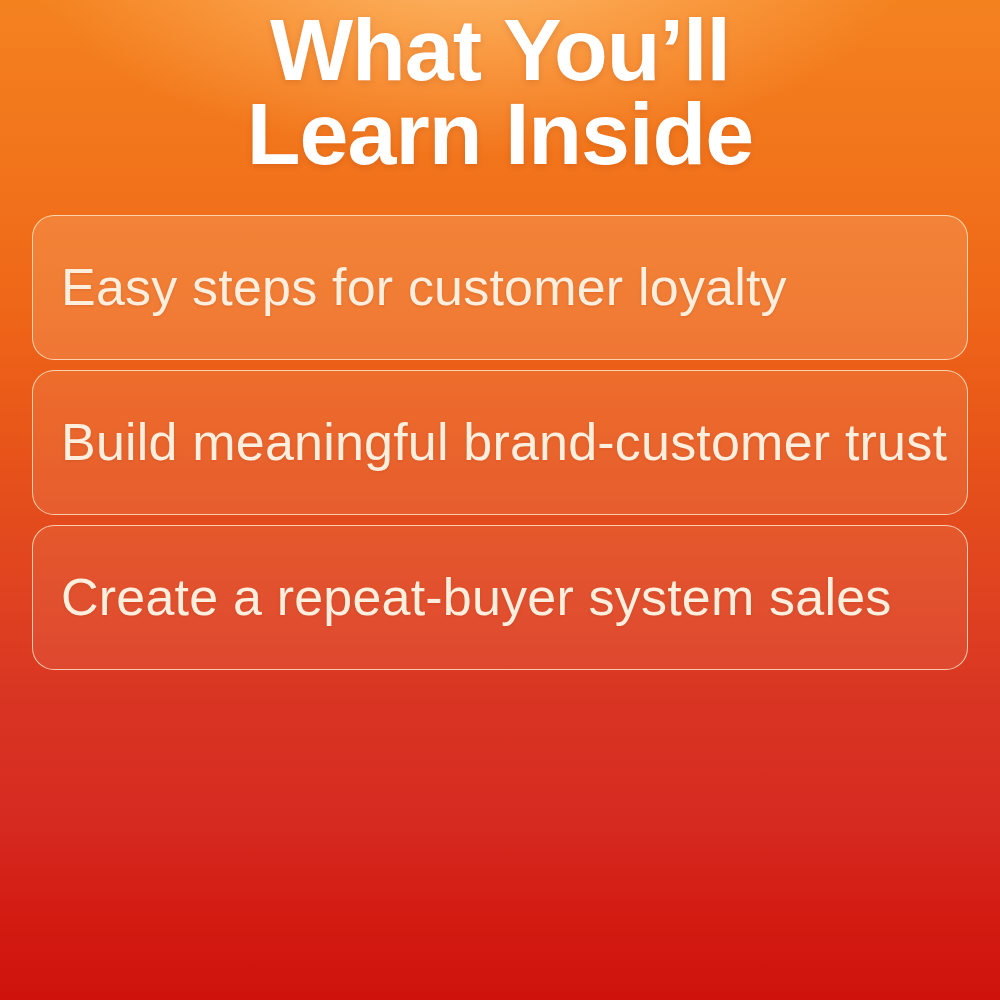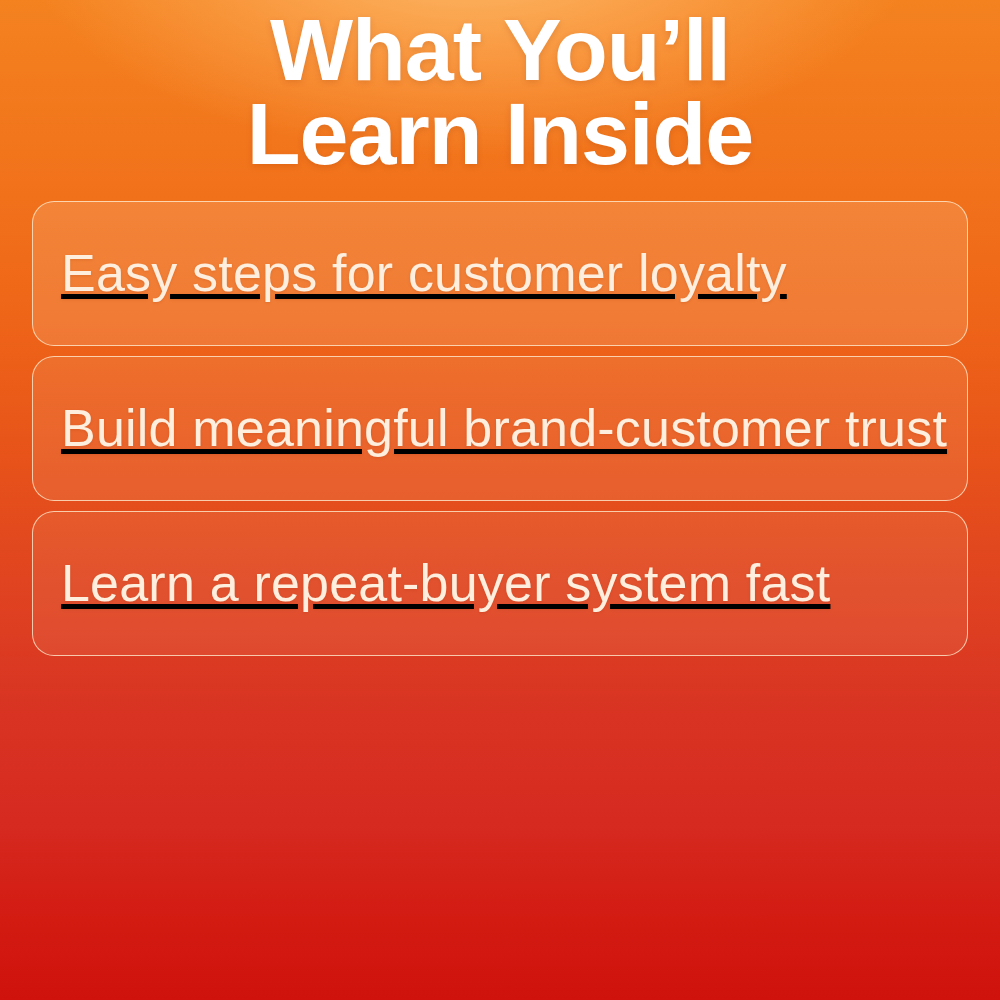--- a/index.html
+++ b/index.html
@@ -52,28 +52,27 @@
     font-weight: bold;
     font-size: 88px;
     line-height: 84px;
     letter-spacing: -1px;
     text-shadow: 0 2px 6px rgba(140, 40, 0, 0.18);
   }
 
   
   .card-list {
     position: absolute;
-    top: 201px;
+    top: 215px;
     left: 32px;
     width: 936px;
     display: flex;
     flex-direction: column;
     gap: 10px;
     box-sizing: border-box;
-    text-decoration: underline;
   }
   .card {
     position: relative;
     height: 145px;
     box-sizing: border-box;
     border: 1px solid rgba(255, 232, 205, 0.80);
     border-radius: 22px;
     background: rgba(255, 226, 190, 0.115);
     display: flex;
     align-items: center;
@@ -112,17 +111,17 @@
       <span class="card-label">Easy steps for customer loyalty</span>
     </div>
 
 
     <div class="card card-2">
       <span class="card-label">Build meaningful brand-customer trust</span>
     </div>
 
 
     <div class="card card-4">
-      <span class="card-label">Learn a repeat-buyer system fast</span>
+      <span class="card-label">Create a repeat-buyer system sales</span>
     </div>
 
   </div>
 </div>
 
 </body></html>

